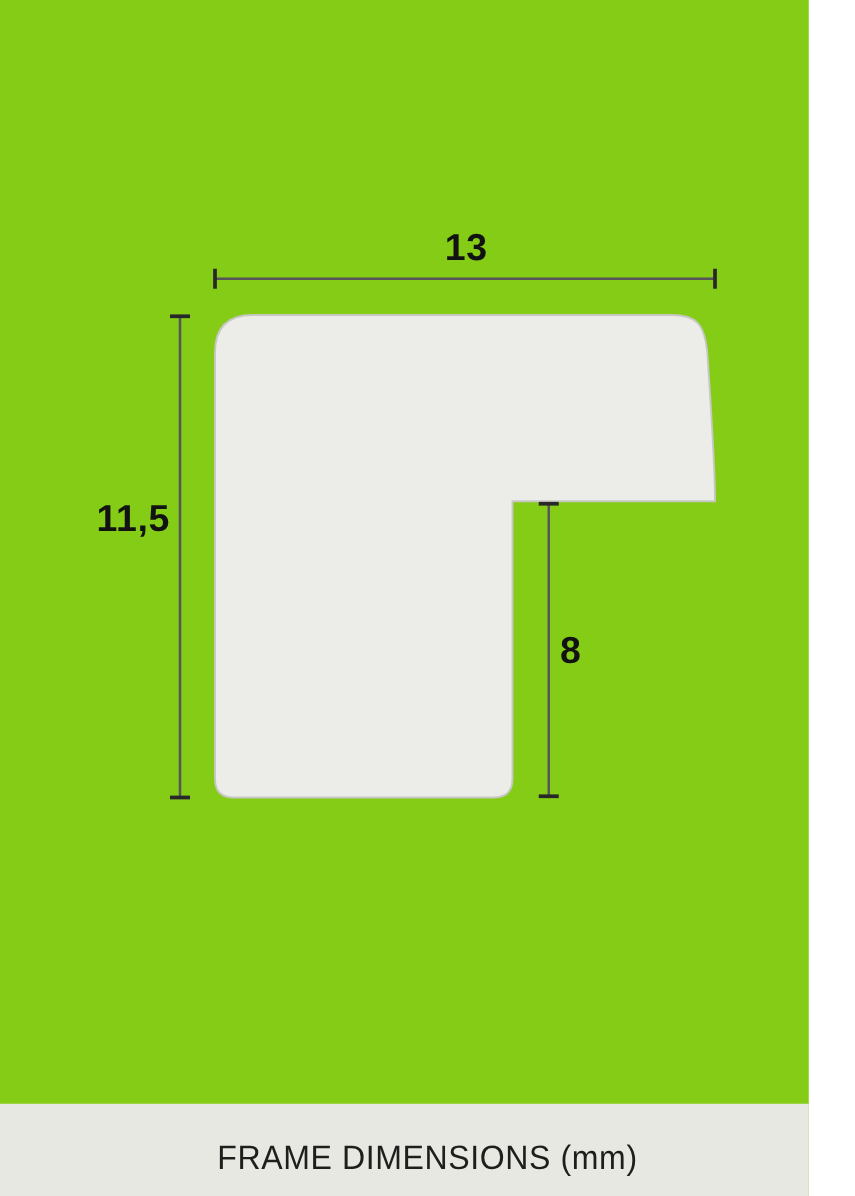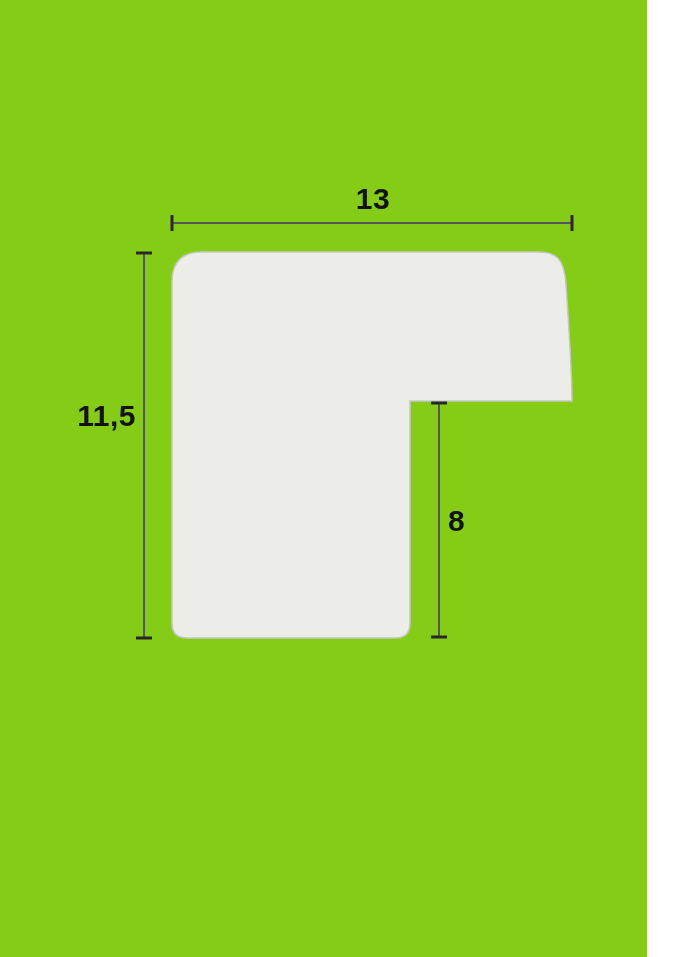--- a/index.html
+++ b/index.html
@@ -115,14 +115,17 @@
       </g>
     </svg>
 
     <span class="dim-label width">13</span>
 
     <span class="dim-label height">11,5</span>
 
     <span class="dim-label rabbet">8</span>
   </div>
 
+  <div class="caption-bar">
+    <span class="caption-text">FRAME DIMENSIONS (mm)</span>
+  </div>
 
 </div>
 
 </body></html>

